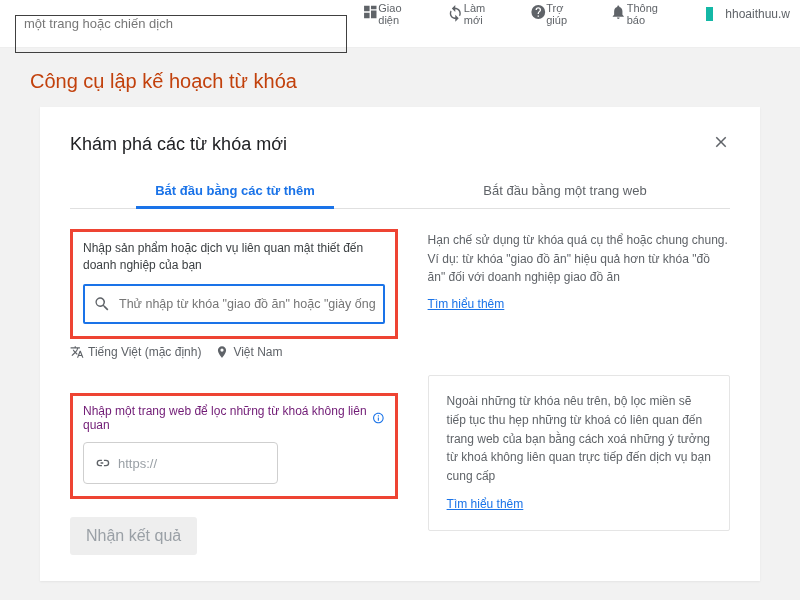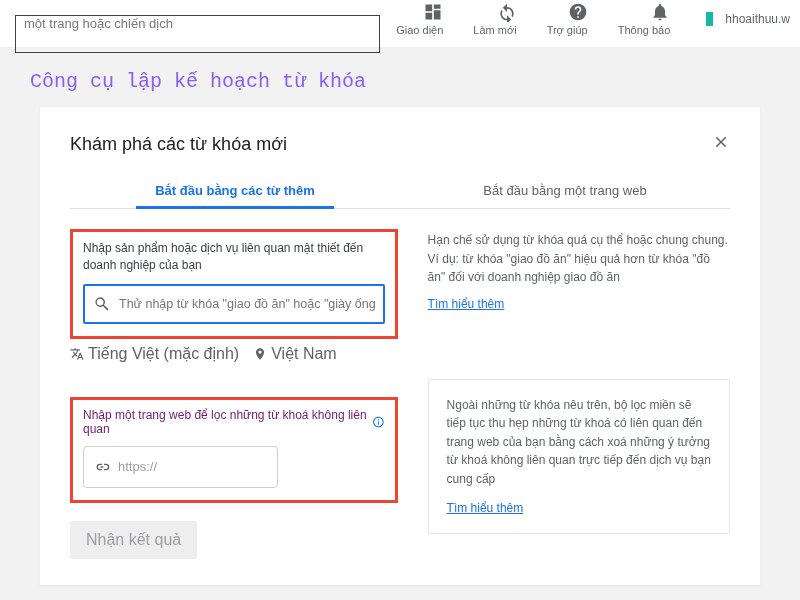--- a/index.html
+++ b/index.html
@@ -2,26 +2,26 @@
 <html><head>
 <meta charset="utf-8">
 <style>
   * { box-sizing: border-box; margin: 0; padding: 0; font-family: Arial, "Helvetica Neue", sans-serif; }
   body { background: #f2f2f2; width: 800px; height: 600px; overflow: hidden; color: #3c4043; }
 
   
   .topbar { display: flex; align-items: flex-start; background: #fff; height: 48px; border-bottom: 1px solid #eee; }
   .searchbox { width: 365px; height: 38px; border: 1px solid #404040; margin: 15px; display:flex; align-items:flex-start; padding: 0 8px; font-size: 13px; color:#777; }
   .top-icons { margin-left: auto; display:flex; gap: 30px; align-items: center; padding-right: 10px; padding-top:2px; }
-  .top-icon { display:flex; flex-direction:column; align-items:flex-end; font-size:11px; color:#5f6368; cursor:pointer; }
+  .top-icon { display:flex; flex-direction:row; align-items:flex-start; font-size:11px; color:#5f6368; cursor:pointer; }
   .top-icon svg { width:20px; height:20px; fill:#5f6368; margin-bottom:2px; }
   .account { font-size:12px; color:#5f6368; border-left:7px solid #14b8a6; padding-left:12px; margin-left:6px; height:100%; display:flex; align-items:center; cursor:pointer; }
 
   .page-title-wrap { padding: 22px 30px 14px; }
-  .page-title { font-size: 20px; font-weight: 500; color:#8b5cf6;font-family:Liberation Mono, monospace; }
+  .page-title { font-size: 20px; font-weight: 500; color:#c2410c; }
 
   
   .card { background:#fff; margin: 0 40px 0 40px; min-height: 430px; padding: 24px 30px 26px 30px; position:relative; box-shadow: 0 1px 2px rgba(0,0,0,0.06); }
   .card-header { display:flex; align-items:center; }
   .card-title { font-size:18px; color:#202124; flex:1; }
   .close-btn { cursor:pointer; font-size:22px; color:#5f6368; }
 
   
   .tabs { display:flex; margin-top:18px; border-bottom:1px solid #e0e0e0; }
   .tab { flex:0 0 50%; text-align:center; font-size:13px; color:#5f6368; padding: 8px 0 10px; cursor:pointer; }
@@ -34,21 +34,21 @@
   .col-right { width:48%; font-size:12px; color:#5f6368; line-height:1.55; padding-top:2px; }
   .col-right .link { color:#1a73e8; cursor:pointer; margin-top:8px; display:inline-block; text-decoration:underline; }
 
   
   .hl { border: 3px solid #e43; padding: 8px 10px 12px; }
   .field-label { font-size:12px; color:#3c4043; line-height:1.4; }
   .kw-input { margin-top:10px; border:2px solid #1a73e8; border-radius:2px; height:40px; display:flex; align-items:center; padding:0 8px; gap:8px; }
   .kw-input input { border:none; outline:none; flex:1; font-size:12.5px; color:#5f6368; }
   .kw-input svg { width:18px; height:18px; fill:#5f6368; }
 
-  .locale-row { margin-top:6px; display:flex; gap:14px; font-size:16px; color:#5f6368; align-items:center; }
+  .locale-row { margin-top:6px; display:flex; gap:14px; font-size:12px; color:#5f6368; align-items:center; }
   .locale-row svg { width:14px; height:14px; fill:#5f6368; vertical-align:middle; margin-right:4px; }
 
   .url-section { margin-top:40px; }
   .url-label { font-size:12px; color:#701a75; display:flex; align-items:center; gap:4px; }
   .info-icon { width:14px; height:14px; fill:#1a73e8; }
   .url-input { margin-top:10px; border:1px solid #cfcfcf; border-radius:4px; height:42px; width:195px; display:flex; align-items:center; padding:0 10px; gap:8px; }
   .url-input svg { width:16px; height:16px; fill:#5f6368; }
   .url-input span { font-size:13px; color:#9aa0a6; }
 
   .note-card { border:1px solid #e5e5e5; border-radius:2px; padding:16px 18px; font-size:12px; color:#5f6368; line-height:1.55; margin-top:10px; }

